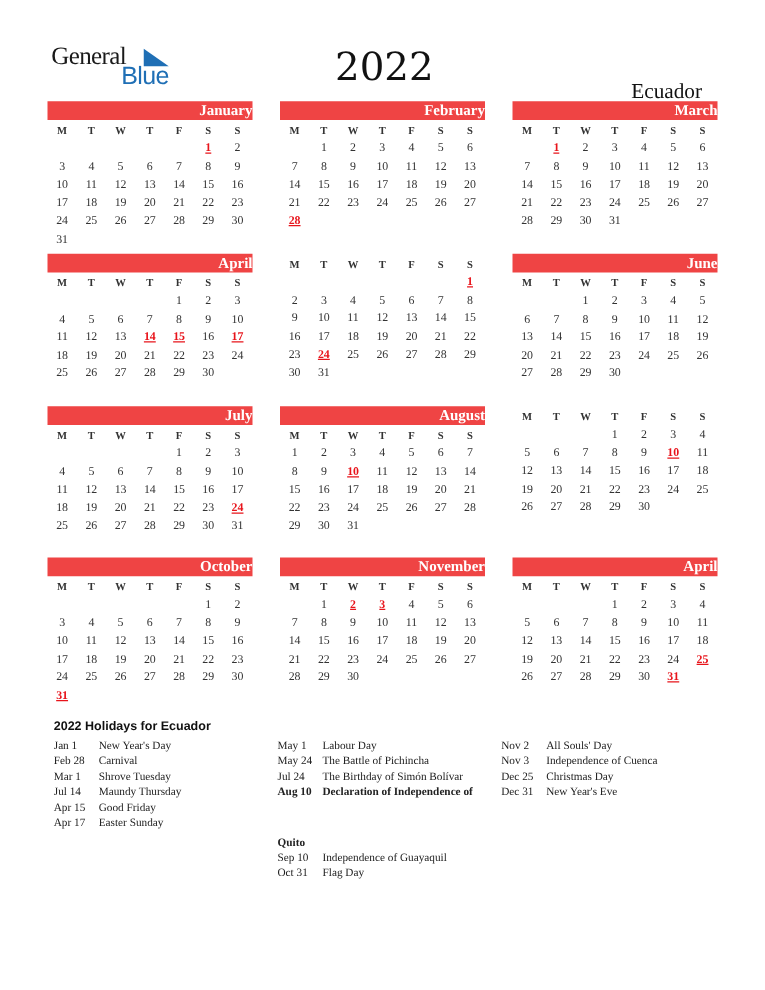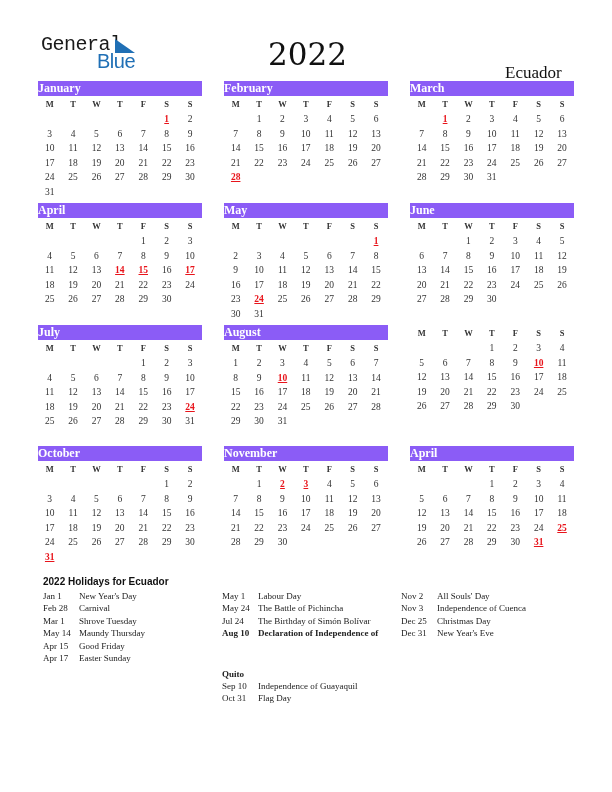--- a/index.html
+++ b/index.html
@@ -1,30 +1,30 @@
 <!DOCTYPE html>
 <html><head>
 <meta charset="utf-8">
 <style>
   html, body { margin:0; padding:0; background:#ffffff; }
   body { width:612px; height:792px; position:relative; overflow:hidden;
          font-family:"DejaVu Serif", serif; color:#333; }
   .logo { position:absolute; left:41px; top:34px; width:100px; height:36px; }
-  .logo .general { position:absolute; left:0; top:0; font-family:Liberation Mono, monospace;
+  .logo .general { position:absolute; left:0; top:0; font-family:Liberation Serif, serif;
          font-size:20px; color:#1a1a1a; letter-spacing:-0.5px; line-height:22px; }
   .logo .blue { position:absolute; left:56px; top:17px; font-family:"Liberation Sans", sans-serif;
          font-size:20px; color:#1f6fb5; letter-spacing:-0.5px; line-height:20px; }
   .logo .tri { position:absolute; left:74px; top:5px; width:0; height:0;
          border-left:20px solid #1f6fb5; border-top:14px solid transparent; }
   .year { position:absolute; left:268px; top:34px; font-family:"DejaVu Serif", serif;
           font-size:31px; color:#111; line-height:40px; }
   .country { position:absolute; left:505px; top:49px; font-family:"Liberation Serif", serif;
           font-size:17px; color:#111; line-height:20px;margin-top:14px; }
   .month { position:absolute; width:164px; height:120px; }
-  .month .bar { height:15px; background:#8b5cf6; color:#fff; text-align:left;
+  .month .bar { height:15px; background:#ef4444; color:#fff; text-align:right;
           font-family:"Liberation Serif", serif; font-weight:bold; font-size:12px; line-height:15px; }
   .grid { display:grid; grid-template-columns:repeat(7, 23.4px); margin-top:1px; }
   .grid span { text-align:center; font-family:"Liberation Serif", serif; font-size:9.5px;
           line-height:14.5px; height:14.5px; color:#333; }
   .grid .wd { font-weight:bold; font-size:8.5px; color:#333; height:15px; line-height:15px; }
   .grid .hol { color:#e8141b; font-weight:bold; text-decoration:underline; text-decoration-thickness:1.2px; }
   .hol-title { position:absolute; left:43px; top:576px; font-family:"Liberation Sans", sans-serif;
           font-weight:bold; font-size:10px; color:#111; }
   .hcol { position:absolute; top:590px; width:180px; }
   .hrow { display:flex; font-family:"Liberation Serif", serif; font-size:9px; line-height:12.4px; color:#222; }
@@ -218,21 +218,20 @@
         <span>24</span>
         <span>25</span>
         <span>26</span>
         <span>27</span>
         <span>28</span>
         <span>29</span>
         <span>30</span>
       </div>
     </div>
     <div class="month" style="left: 224px; top: 203px;">
-      <div class="bar">May</div>
       <div class="grid">
         <span class="wd">M</span>
         <span class="wd">T</span>
         <span class="wd">W</span>
         <span class="wd">T</span>
         <span class="wd">F</span>
         <span class="wd">S</span>
         <span class="wd">S</span>
         <span></span>
         <span></span>
@@ -599,21 +598,21 @@
       </div>
       <div class="hrow">
         <span class="d">Feb 28</span>
         <span class="n">Carnival</span>
       </div>
       <div class="hrow">
         <span class="d">Mar 1</span>
         <span class="n">Shrove Tuesday</span>
       </div>
       <div class="hrow">
-        <span class="d">May 14</span>
+        <span class="d">Jul 14</span>
         <span class="n">Maundy Thursday</span>
       </div>
       <div class="hrow">
         <span class="d">Apr 15</span>
         <span class="n">Good Friday</span>
       </div>
       <div class="hrow">
         <span class="d">Apr 17</span>
         <span class="n">Easter Sunday</span>
       </div>

